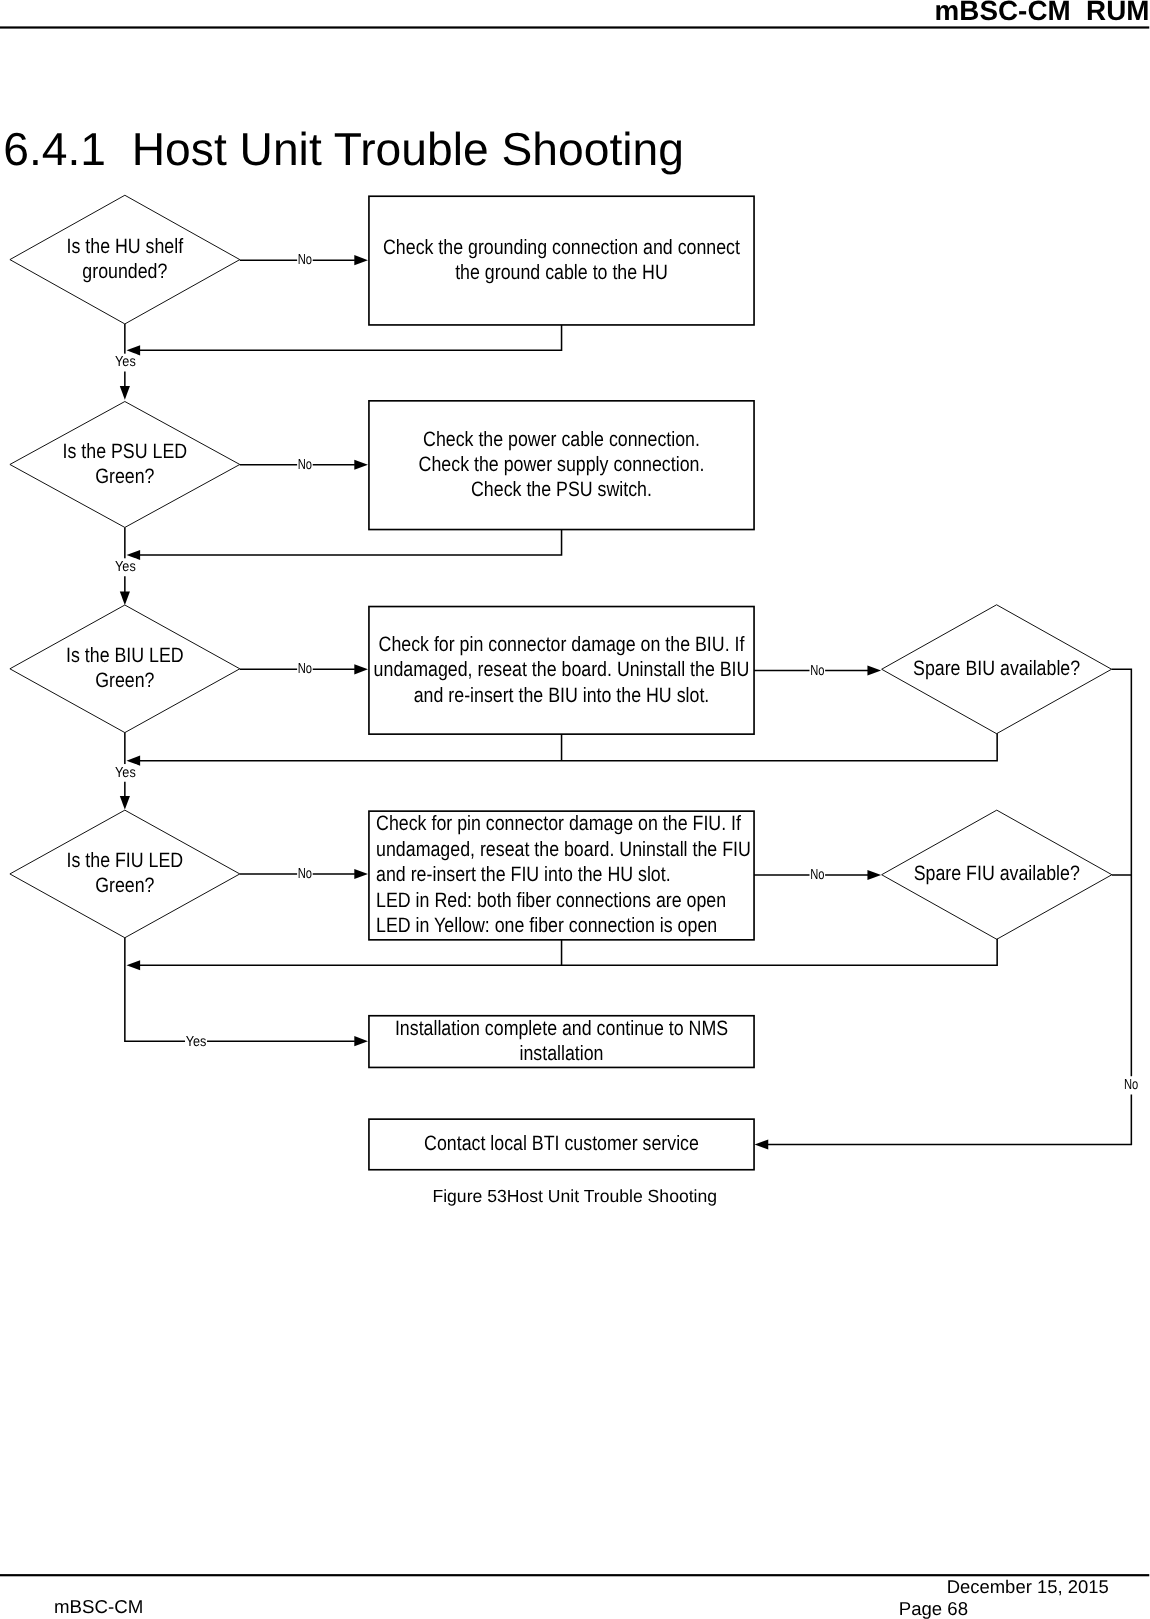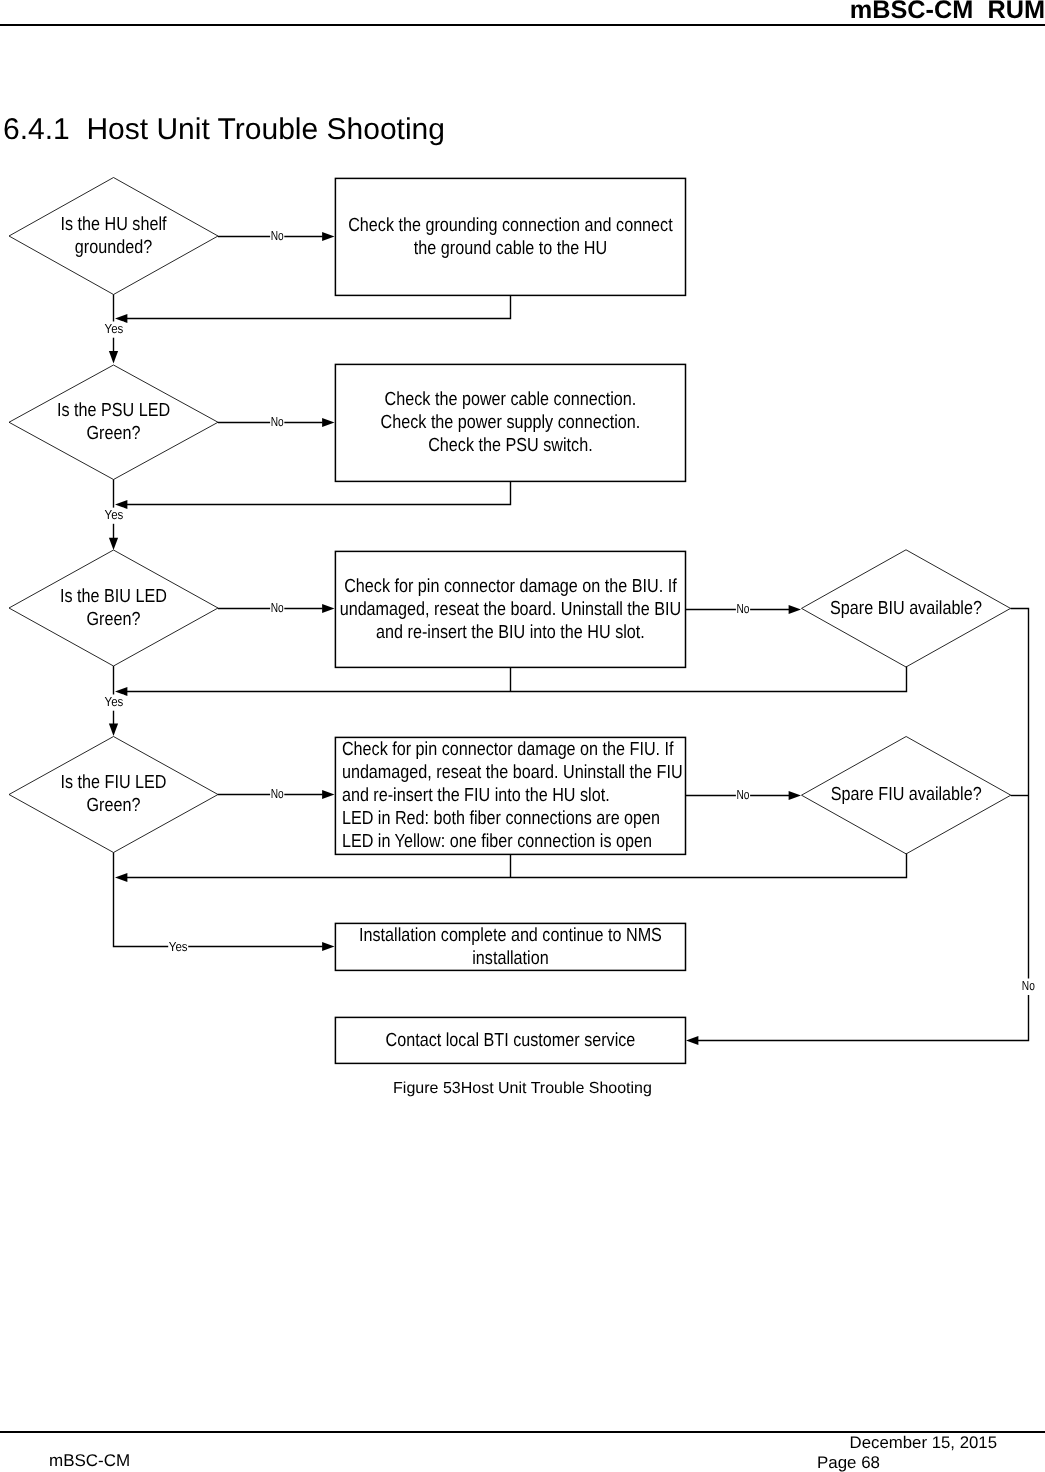--- a/index.html
+++ b/index.html
@@ -4,25 +4,25 @@
 <title>mBSC-CM RUM</title>
 <style>
   html,body{margin:0;padding:0;background:#ffffff;}
   body{width:1045px;height:1472px;position:relative;overflow:hidden;
        font-family:"Liberation Sans",sans-serif;color:#000000;}
   .page{position:absolute;left:0;top:0;width:1045px;height:1472px;}
 
   #hdr-text{position:absolute;right:0px;top:-5.5px;font-weight:bold;font-size:25.3px;
             white-space:pre;line-height:1.2;}
   #hdr-rule{position:absolute;left:0;right:0;top:23.9px;height:2.1px;background:#000;}
-  #heading{position:absolute;left:3px;top:112.5px;font-size:30px;white-space:pre;line-height:1.1;}
+  #heading{position:absolute;left:3px;top:112.5px;font-size:42px;white-space:pre;line-height:1.1;}
   #figcap{position:absolute;left:0;width:1045px;top:1080px;text-align:center;font-size:16px;}
   #ftr-rule{position:absolute;left:0;right:0;top:1430.6px;height:2px;background:#000;}
   #ftr-left{position:absolute;left:49px;top:1434px;font-size:17px;margin-top:17px;}
-  #ftr-right{position:absolute;right:48px;top:1433px;font-size:16.8px;}
+  #ftr-right{position:absolute;right:37px;top:1433px;font-size:16.8px;}
   #ftr-page{position:absolute;left:0;width:880px;top:1453px;text-align:right;font-size:16.9px;}
 
   #chart{position:absolute;left:0;top:0;width:1045px;height:1472px;overflow:visible;}
   #chart .shp{fill:#ffffff;stroke:#000000;stroke-width:1.5;}
   #chart polygon.shp{stroke-width:0.85;}
   #chart .ln{fill:none;stroke:#000000;stroke-width:1.4;}
   #chart .ah{fill:#000000;stroke:none;}
   #chart text{fill:#000000;font-family:"Liberation Sans",sans-serif;}
   *{-webkit-font-smoothing:antialiased;text-rendering:geometricPrecision;}
   #chart .nodetext{font-size:18.9px;}

